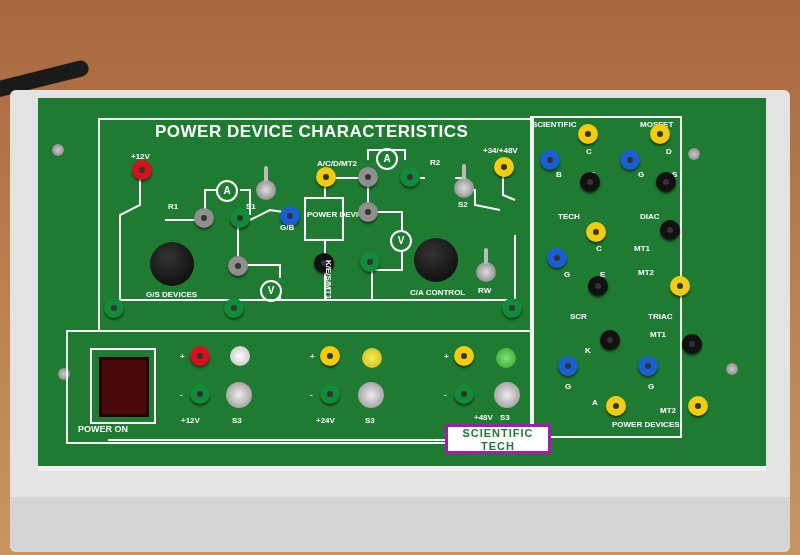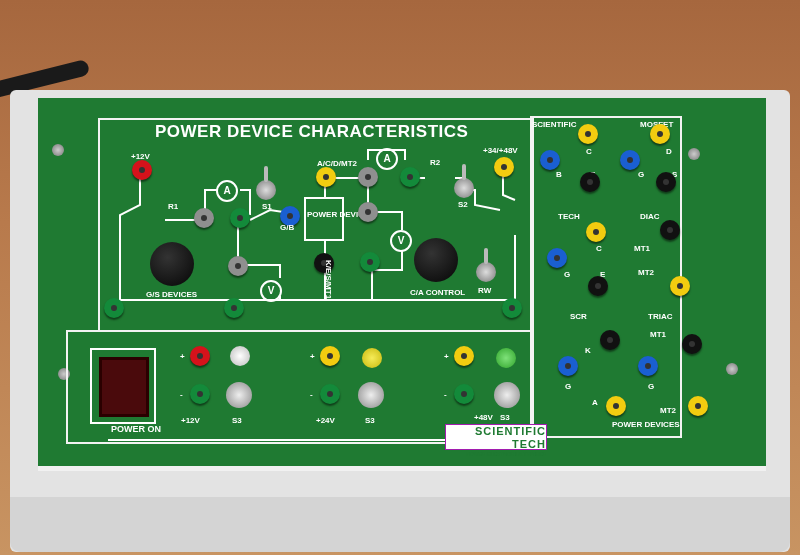--- a/index.html
+++ b/index.html
@@ -8,35 +8,35 @@
        font-family:"Liberation Sans",sans-serif;}
   .cable{position:absolute;left:-20px;top:72px;width:110px;height:16px;background:#1a1a1a;border-radius:8px;transform:rotate(-14deg);}
   .case{position:absolute;left:10px;top:90px;width:780px;height:462px;background:#e3e3e3;border-radius:6px;}
   .case-front{position:absolute;left:10px;top:497px;width:780px;height:55px;background:#d4d4d4;border-radius:0 0 10px 10px;}
   .pcb{position:absolute;left:38px;top:98px;width:728px;height:370px;background:#1f7a32;}
   .pcb-edge{position:absolute;left:38px;top:466px;width:728px;height:5px;background:#f1f1f1;}
   .frame{position:absolute;border:2px solid #f3f3f3;}
   .txt{position:absolute;color:#fff;font-weight:bold;white-space:nowrap;}
   .title{font-size:17px;letter-spacing:0.5px;}
   .small{font-size:8px;}
-  .mid{font-size:9px;margin-left:33px;}
+  .mid{font-size:9px;}
   .sock{position:absolute;width:20px;height:20px;border-radius:50%;box-shadow:0 2px 2px rgba(0,0,0,.5);}
   .sock::after{content:"";position:absolute;left:7px;top:7px;width:6px;height:6px;border-radius:50%;background:#333;}
   .red{background:#d5121b;} .yellow{background:#f2cc10;} .blue{background:#1a5fd1;}
   .black{background:#111;} .green{background:#138a3a;} .gray{background:#8f8f8f;}
   .knob{position:absolute;width:44px;height:44px;border-radius:50%;background:radial-gradient(circle at 40% 35%,#333,#050505);}
   .toggle{position:absolute;width:20px;height:20px;border-radius:50%;background:radial-gradient(circle,#ddd,#777);}
   .toggle::before{content:"";position:absolute;left:8px;top:-14px;width:4px;height:16px;background:#bbb;border-radius:2px;}
   .led{position:absolute;width:20px;height:20px;border-radius:50%;}
   .pb{position:absolute;width:26px;height:26px;border-radius:50%;background:radial-gradient(circle,#eee,#888);}
   .switch{position:absolute;left:90px;top:348px;width:62px;height:72px;border:2px solid #fff;background:#1f7a32;}
   .switch-in{position:absolute;left:7px;top:7px;width:44px;height:54px;background:#4a0a0c;border:3px solid #2a0000;}
   .meter{position:absolute;width:18px;height:18px;border:2px solid #fff;border-radius:50%;color:#fff;font-weight:bold;font-size:10px;text-align:center;line-height:18px;}
   .screw{position:absolute;width:12px;height:12px;border-radius:50%;background:radial-gradient(circle,#ccc,#777);}
-  .logo{position:absolute;left:445px;top:424px;width:100px;height:24px;background:#fff;border:1px solid #a21caf;text-align:right;}
+  .logo{position:absolute;left:445px;top:424px;width:100px;height:24px;background:#fff;border:3px solid #a21caf;text-align:center;}
   .logo .l1{color:#1f7a32;font-size:11px;font-weight:bold;letter-spacing:1px;display:block;line-height:13px;}
   .logo .l2{color:#1f7a32;font-size:5px;font-weight:bold;display:block;}
   svg.wires{position:absolute;left:0;top:0;}
 </style>
 </head>
 <body>
 
 <div class="cable"></div>
 <div class="case"></div>
 <div class="case-front"></div>
@@ -81,21 +81,21 @@
 
 <div class="txt title" style="left:155px;top:122px">POWER DEVICE CHARACTERISTICS</div>
 
 <div class="txt small" style="left:131px;top:152px">+12V</div>
 <div class="sock red" style="left:132px;top:160px"></div>
 <div class="txt small" style="left:168px;top:202px">R1</div>
 <div class="sock gray" style="left:194px;top:208px"></div>
 <div class="meter" style="left:216px;top:180px">A</div>
 <div class="sock green" style="left:230px;top:208px"></div>
 <div class="toggle" style="left:256px;top:180px"></div>
-<div class="txt small" style="left:262px;top:202px">S1</div>
+<div class="txt small" style="left:246px;top:202px">S1</div>
 <div class="sock blue" style="left:280px;top:206px"></div>
 <div class="txt small" style="left:280px;top:223px">G/B</div>
 <div class="txt small" style="left:307px;top:210px;text-align:center;width:36px;line-height:10px">POWER DEVICE</div>
 <div class="knob" style="left:150px;top:242px"></div>
 <div class="txt small" style="left:146px;top:290px">G/S DEVICES</div>
 <div class="sock gray" style="left:228px;top:256px"></div>
 <div class="meter" style="left:260px;top:280px">V</div>
 <div class="sock green" style="left:104px;top:298px"></div>
 <div class="sock green" style="left:224px;top:298px"></div>
 <div class="sock black" style="left:314px;top:253px"></div>

